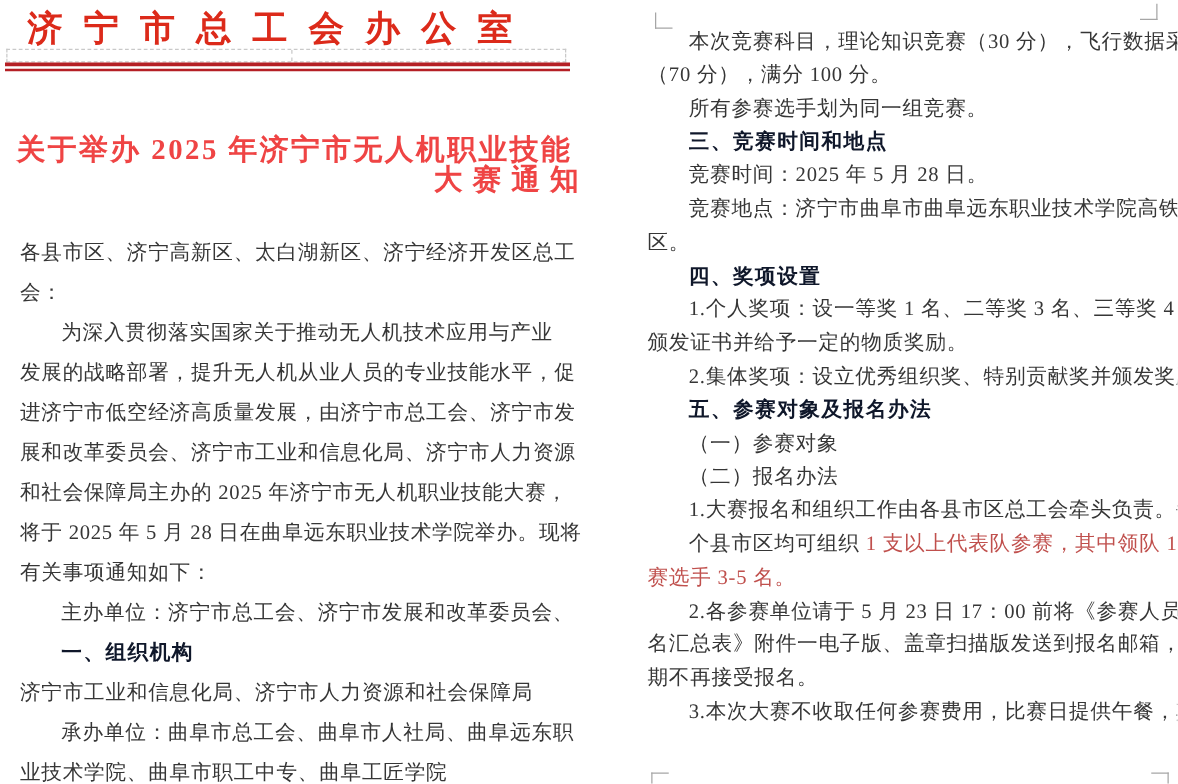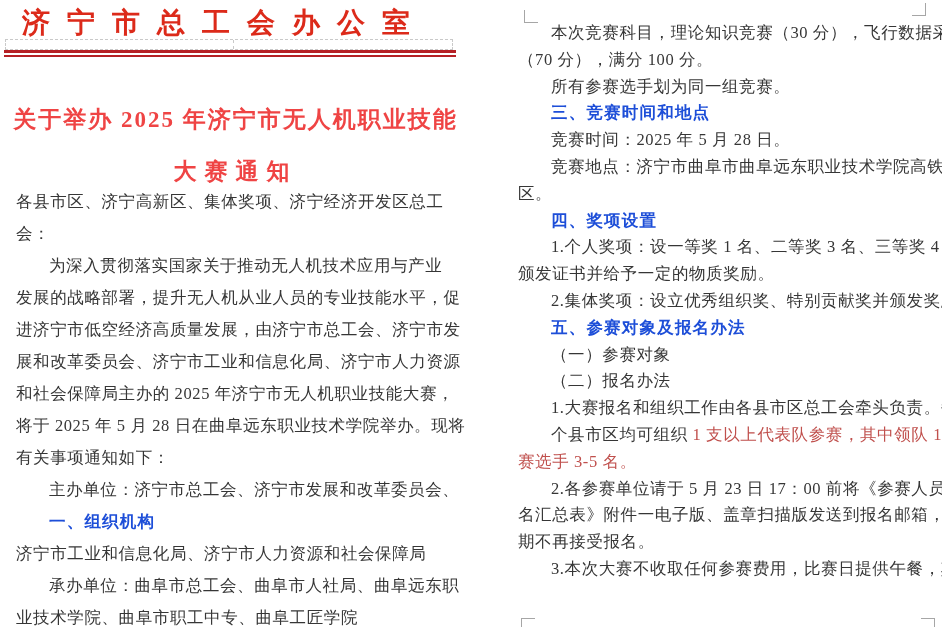--- a/index.html
+++ b/index.html
@@ -26,29 +26,29 @@
   }
   .red-rule{
     position:absolute;top:50px;left:4px;width:452px;height:2px;
     border-top:3px solid #b52025;border-bottom:2px solid #b52025;
   }
 
   
   .doc-title{position:absolute;left:0;width:471px;text-align:center;color:#ef4444;
     font-weight:700;font-size:23px;letter-spacing:2px;white-space:nowrap;}
   .doc-title.l1{top:104px;}
-  .doc-title.l2{top:156px;letter-spacing:8px;}
+  .doc-title.l2{top:128px;letter-spacing:8px;text-align:right;}
 
   
   .body-block{position:absolute;white-space:nowrap;font-size:16.5px;letter-spacing:0.6px;}
   .p1-body{left:16px;top:186px;width:442px;line-height:32px;}
   .p2-body{left:518px;top:20px;width:410px;line-height:26.8px;}
   .ln{height:inherit;}
   .ind{padding-left:33px;}
-  .bold{font-weight:700;color:#1d4ed8;letter-spacing:1.2px;}
+  .bold{font-weight:700;color:#0f172a;letter-spacing:1.2px;}
   .red-text{color:#c0504d;}
 
   
   .corner{position:absolute;width:13px;height:12px;}
   .corner.tl{left:524px;top:10px;border-left:1px solid #a6a6a6;border-bottom:1px solid #a6a6a6;}
   .corner.tr{left:912px;top:3px;border-right:1px solid #a6a6a6;border-bottom:1px solid #a6a6a6;}
   .corner.bl{left:521px;top:618px;border-left:1px solid #a6a6a6;border-top:1px solid #a6a6a6;height:9px;}
   .corner.br{left:921px;top:618px;border-right:1px solid #a6a6a6;border-top:1px solid #a6a6a6;height:9px;}
 </style>
 </head>
@@ -62,21 +62,21 @@
     <div class="ref-table">
       <div class="cell-divider"></div>
     </div>
 
     <div class="red-rule"></div>
 
     <div class="doc-title l1">关于举办 2025 年济宁市无人机职业技能</div>
     <div class="doc-title l2">大赛通知</div>
 
     <div class="body-block p1-body">
-      <div class="ln">各县市区、济宁高新区、集体奖项、济宁经济开发区总工</div>
+      <div class="ln">各县市区、济宁高新区、太白湖新区、济宁经济开发区总工</div>
       <div class="ln">会：</div>
       <div class="ln ind">为深入贯彻落实国家关于推动无人机技术应用与产业</div>
       <div class="ln">发展的战略部署，提升无人机从业人员的专业技能水平，促</div>
       <div class="ln">进济宁市低空经济高质量发展，由济宁市总工会、济宁市发</div>
       <div class="ln">展和改革委员会、济宁市工业和信息化局、济宁市人力资源</div>
       <div class="ln">和社会保障局主办的 2025 年济宁市无人机职业技能大赛，</div>
       <div class="ln">将于 2025 年 5 月 28 日在曲阜远东职业技术学院举办。现将</div>
       <div class="ln">有关事项通知如下：</div>
       <div class="ln ind">主办单位：济宁市总工会、济宁市发展和改革委员会、</div>
       <div class="ln ind bold">一、组织机构</div>

